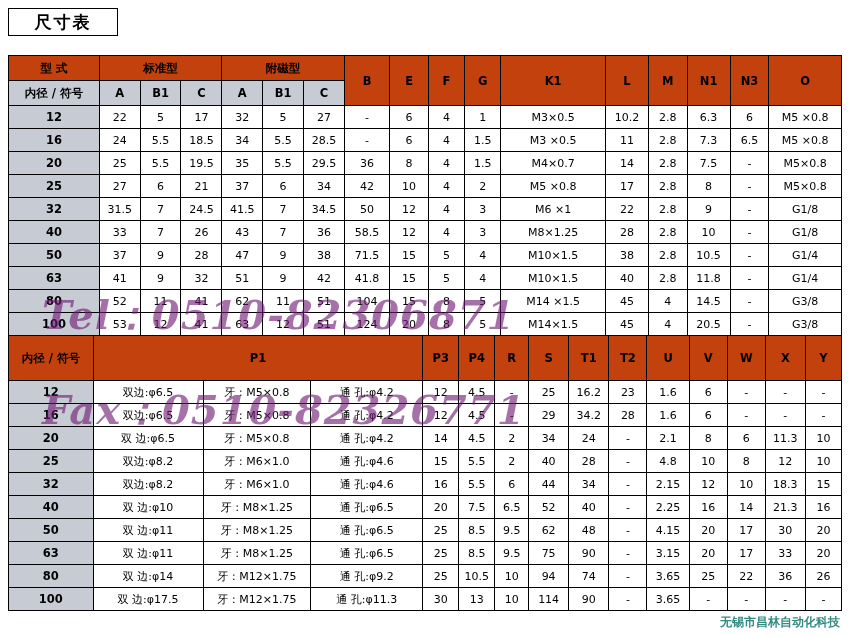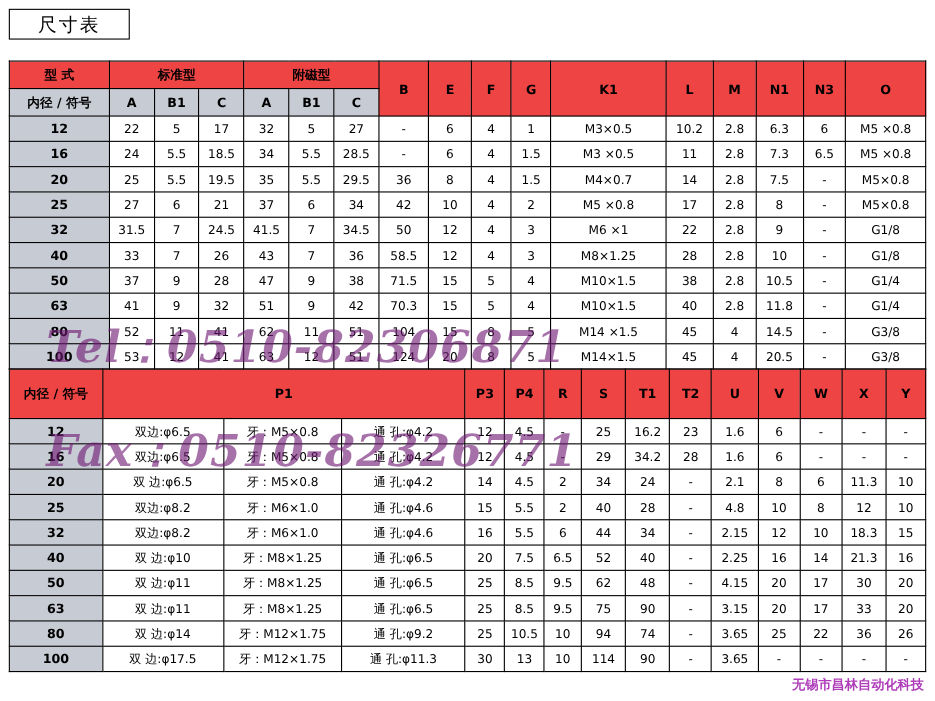--- a/index.html
+++ b/index.html
@@ -10,21 +10,21 @@
     position:relative;
     overflow:hidden;
   }
   
   #title-tab{
     position:absolute;left:8px;top:8px;
     width:110px;height:28px;
     border:1px solid #000;
     background:#ffffff;
     display:flex;align-items:center;justify-content:center;
-    font-size:17px;font-weight:normal;color:#000;
+    font-size:17px;font-weight:bold;color:#000;
     letter-spacing:2px;
     box-sizing:border-box;
   }
   
   #table-wrap{
     position:absolute;left:8px;top:55px;
     width:834px;
     box-sizing:border-box;
   }
   table{
@@ -37,21 +37,21 @@
     font-size:11px;
     text-align:center;
     vertical-align:middle;
     padding:0;
     height:22px;
     color:#000;
     font-weight:normal;
     background:#ffffff;
   }
   .hdr{
-    background:#ef4444;
+    background:#c2410c;
     font-weight:bold;
     font-size:11.5px;
     height:24px;
   }
   .hdr2{
     background:#c7cbd4;
     font-weight:bold;
     font-size:11.5px;
     height:24px;
   }
@@ -73,21 +73,21 @@
     opacity:.62;
     white-space:nowrap;
     pointer-events:none;
     letter-spacing:1px;
     font-style:italic;
   }
   #wm-tel{left:42px;top:288px;}
   #wm-fax{left:42px;top:383px;}
   #wm-corner{
     position:absolute;right:10px;bottom:6px;
-    font-size:12px;color:#a21caf;opacity:.85;
+    font-size:12px;color:#0f766e;opacity:.85;
     font-family:"DejaVu Sans","Liberation Sans",sans-serif;
     font-weight:bold;
     pointer-events:none;
   }
 </style>
 </head>
 <body>
 
 <div id="title-tab">
   <span>尺寸表</span>
@@ -275,21 +275,21 @@
         <td>G1/4</td>
       </tr>
       <tr class="rowgrey">
         <td class="lbl">63</td>
         <td>41</td>
         <td>9</td>
         <td>32</td>
         <td>51</td>
         <td>9</td>
         <td>42</td>
-        <td>70.3</td>
+        <td>41.8</td>
         <td>15</td>
         <td>5</td>
         <td>4</td>
         <td>M10×1.5</td>
         <td>40</td>
         <td>2.8</td>
         <td>11.8</td>
         <td>-</td>
         <td>G1/4</td>
       </tr>

